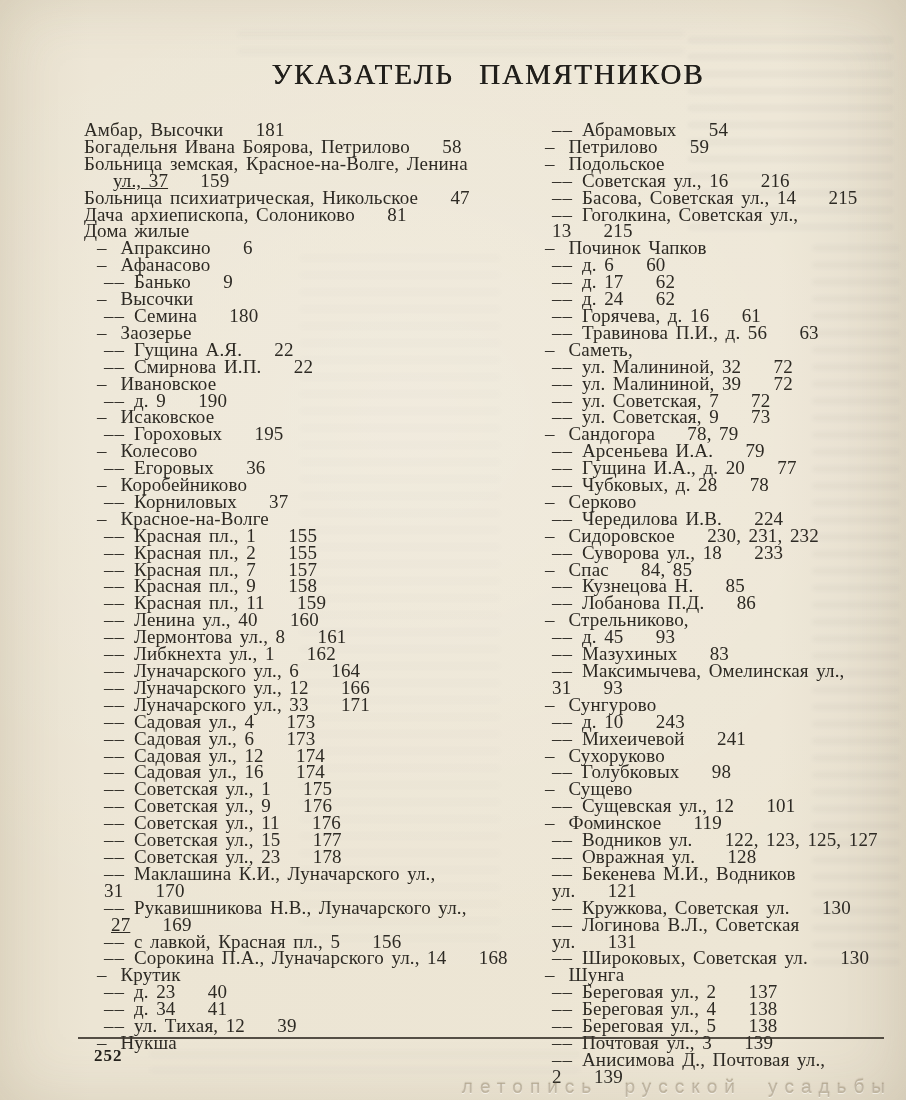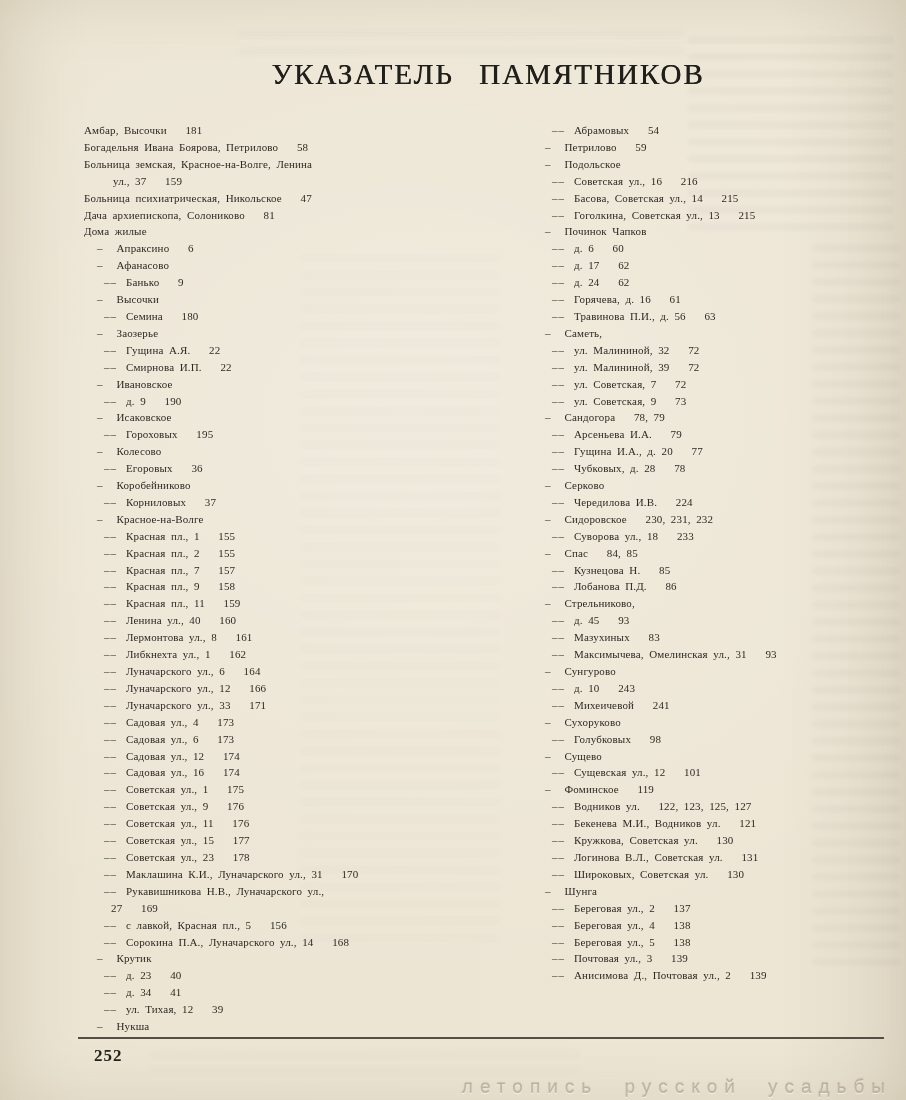--- a/index.html
+++ b/index.html
@@ -40,34 +40,34 @@
     text-shadow:.4px 0 0 currentColor;
     white-space:nowrap;
   }
   .columns{
     position:relative;
     margin-top:31px;
     padding-left:84px;padding-right:22px;
     display:flex;
   }
   .col{
-    font-size:11px;line-height:16.9px;
+    font-size:19px;line-height:16.9px;
     letter-spacing:.15px;word-spacing:2.6px;
   }
   .col-left{width:426px;flex:0 0 426px;}
   .col-gap{width:22px;flex:0 0 22px;}
   .col-right{width:352px;flex:0 0 352px;}
   .row{white-space:normal;}
   .row.lvl0{padding-left:22px;text-indent:-22px;}
   .row.lvl1{padding-left:13px;}
   .row.lvl2{padding-left:20px;}
   .dash{letter-spacing:1px;}
   .lvl1 .dash{margin-right:13px;}
   .lvl2 .dash{margin-right:9px;}
-  .lbl2{margin-left:7px;}
+  .lbl2{margin-left:7px;text-decoration:underline;}
   .pg{margin-left:1.7em;white-space:nowrap;}
   .footer-rule{
     position:absolute;left:78px;top:1037px;width:806px;height:2px;
     background:#39342b;opacity:.85;
   }
   .page-number{
     position:absolute;left:82px;top:1046px;
     font-size:17px;font-weight:bold;letter-spacing:1px;color:#25221d;margin-left:12px;
   }
   .watermark{
@@ -183,20 +183,21 @@
         <div class="row lvl2"><span class="dash">––</span><span class="lbl">Максимычева, Омелинская ул., 31</span><span class="pg">93</span></div>
         <div class="row lvl1"><span class="dash">–</span><span class="lbl">Сунгурово</span></div>
         <div class="row lvl2"><span class="dash">––</span><span class="lbl">д. 10</span><span class="pg">243</span></div>
         <div class="row lvl2"><span class="dash">––</span><span class="lbl">Михеичевой</span><span class="pg">241</span></div>
         <div class="row lvl1"><span class="dash">–</span><span class="lbl">Сухоруково</span></div>
         <div class="row lvl2"><span class="dash">––</span><span class="lbl">Голубковых</span><span class="pg">98</span></div>
         <div class="row lvl1"><span class="dash">–</span><span class="lbl">Сущево</span></div>
         <div class="row lvl2"><span class="dash">––</span><span class="lbl">Сущевская ул., 12</span><span class="pg">101</span></div>
         <div class="row lvl1"><span class="dash">–</span><span class="lbl">Фоминское</span><span class="pg">119</span></div>
         <div class="row lvl2"><span class="dash">––</span><span class="lbl">Водников ул.</span><span class="pg">122, 123, 125, 127</span></div>
+        <div class="row lvl2"><span class="dash">––</span><span class="lbl">Овражная ул.</span><span class="pg">128</span></div>
         <div class="row lvl2"><span class="dash">––</span><span class="lbl">Бекенева М.И., Водников ул.</span><span class="pg">121</span></div>
         <div class="row lvl2"><span class="dash">––</span><span class="lbl">Кружкова, Советская ул.</span><span class="pg">130</span></div>
         <div class="row lvl2"><span class="dash">––</span><span class="lbl">Логинова В.Л., Советская ул.</span><span class="pg">131</span></div>
         <div class="row lvl2"><span class="dash">––</span><span class="lbl">Широковых, Советская ул.</span><span class="pg">130</span></div>
         <div class="row lvl1"><span class="dash">–</span><span class="lbl">Шунга</span></div>
         <div class="row lvl2"><span class="dash">––</span><span class="lbl">Береговая ул., 2</span><span class="pg">137</span></div>
         <div class="row lvl2"><span class="dash">––</span><span class="lbl">Береговая ул., 4</span><span class="pg">138</span></div>
         <div class="row lvl2"><span class="dash">––</span><span class="lbl">Береговая ул., 5</span><span class="pg">138</span></div>
         <div class="row lvl2"><span class="dash">––</span><span class="lbl">Почтовая ул., 3</span><span class="pg">139</span></div>
         <div class="row lvl2"><span class="dash">––</span><span class="lbl">Анисимова Д., Почтовая ул., 2</span><span class="pg">139</span></div>

